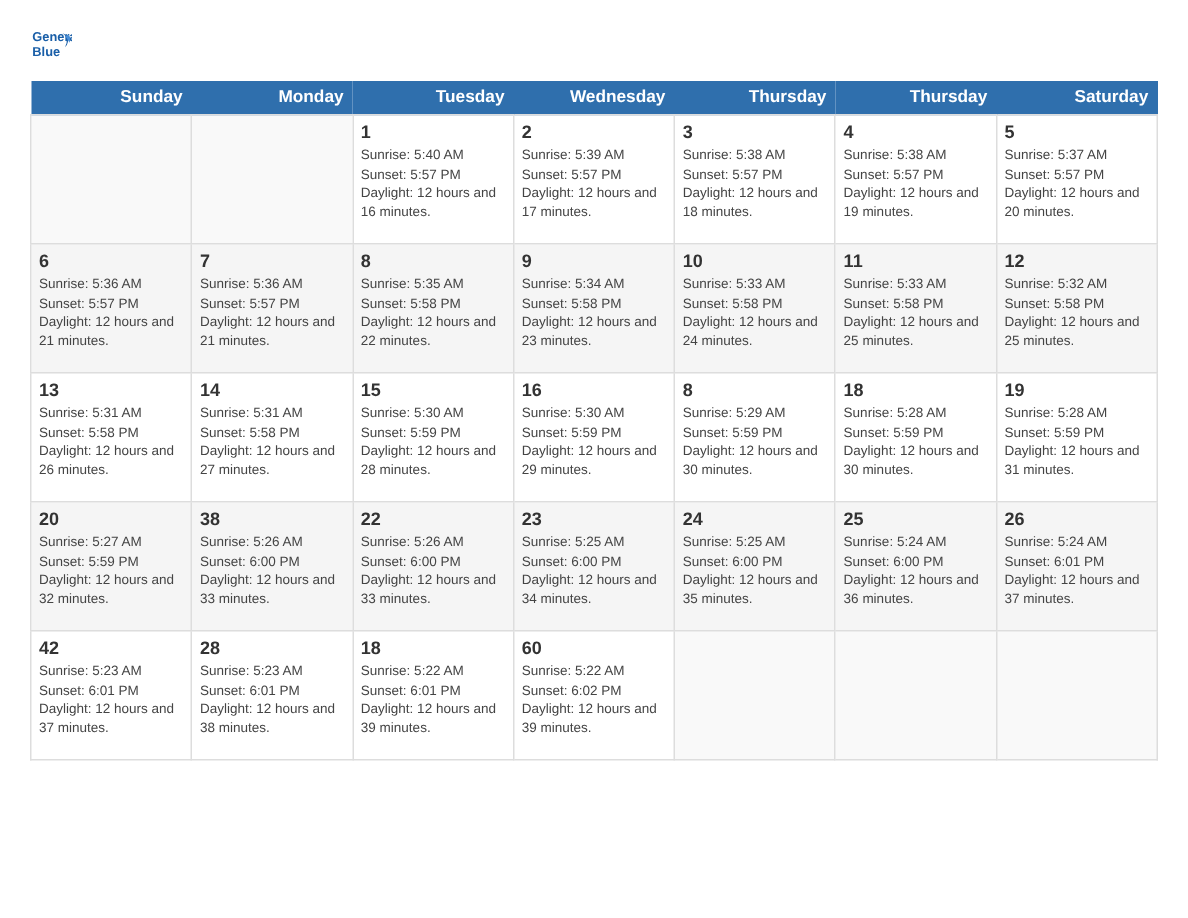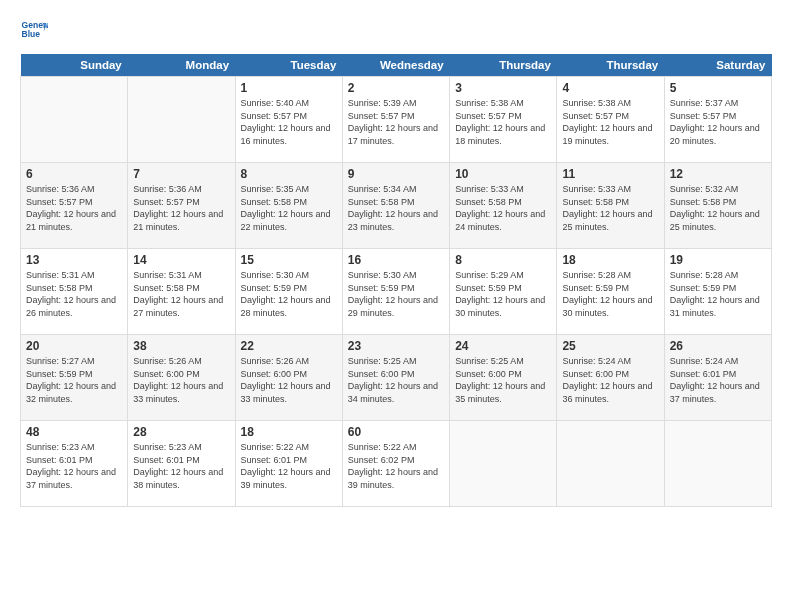--- a/index.html
+++ b/index.html
@@ -223,21 +223,21 @@
             <span class="day-num">25</span>
             <div class="cell-text">Sunrise: 5:24 AM<br>Sunset: 6:00 PM<br>Daylight: 12 hours and 36 minutes.</div>
           </td>
           <td>
             <span class="day-num">26</span>
             <div class="cell-text">Sunrise: 5:24 AM<br>Sunset: 6:01 PM<br>Daylight: 12 hours and 37 minutes.</div>
           </td>
         </tr>
         <tr>
           <td>
-            <span class="day-num">48</span>
+            <span class="day-num">42</span>
             <div class="cell-text">Sunrise: 5:23 AM<br>Sunset: 6:01 PM<br>Daylight: 12 hours and 37 minutes.</div>
           </td>
           <td>
             <span class="day-num">28</span>
             <div class="cell-text">Sunrise: 5:23 AM<br>Sunset: 6:01 PM<br>Daylight: 12 hours and 38 minutes.</div>
           </td>
           <td>
             <span class="day-num">18</span>
             <div class="cell-text">Sunrise: 5:22 AM<br>Sunset: 6:01 PM<br>Daylight: 12 hours and 39 minutes.</div>
           </td>

